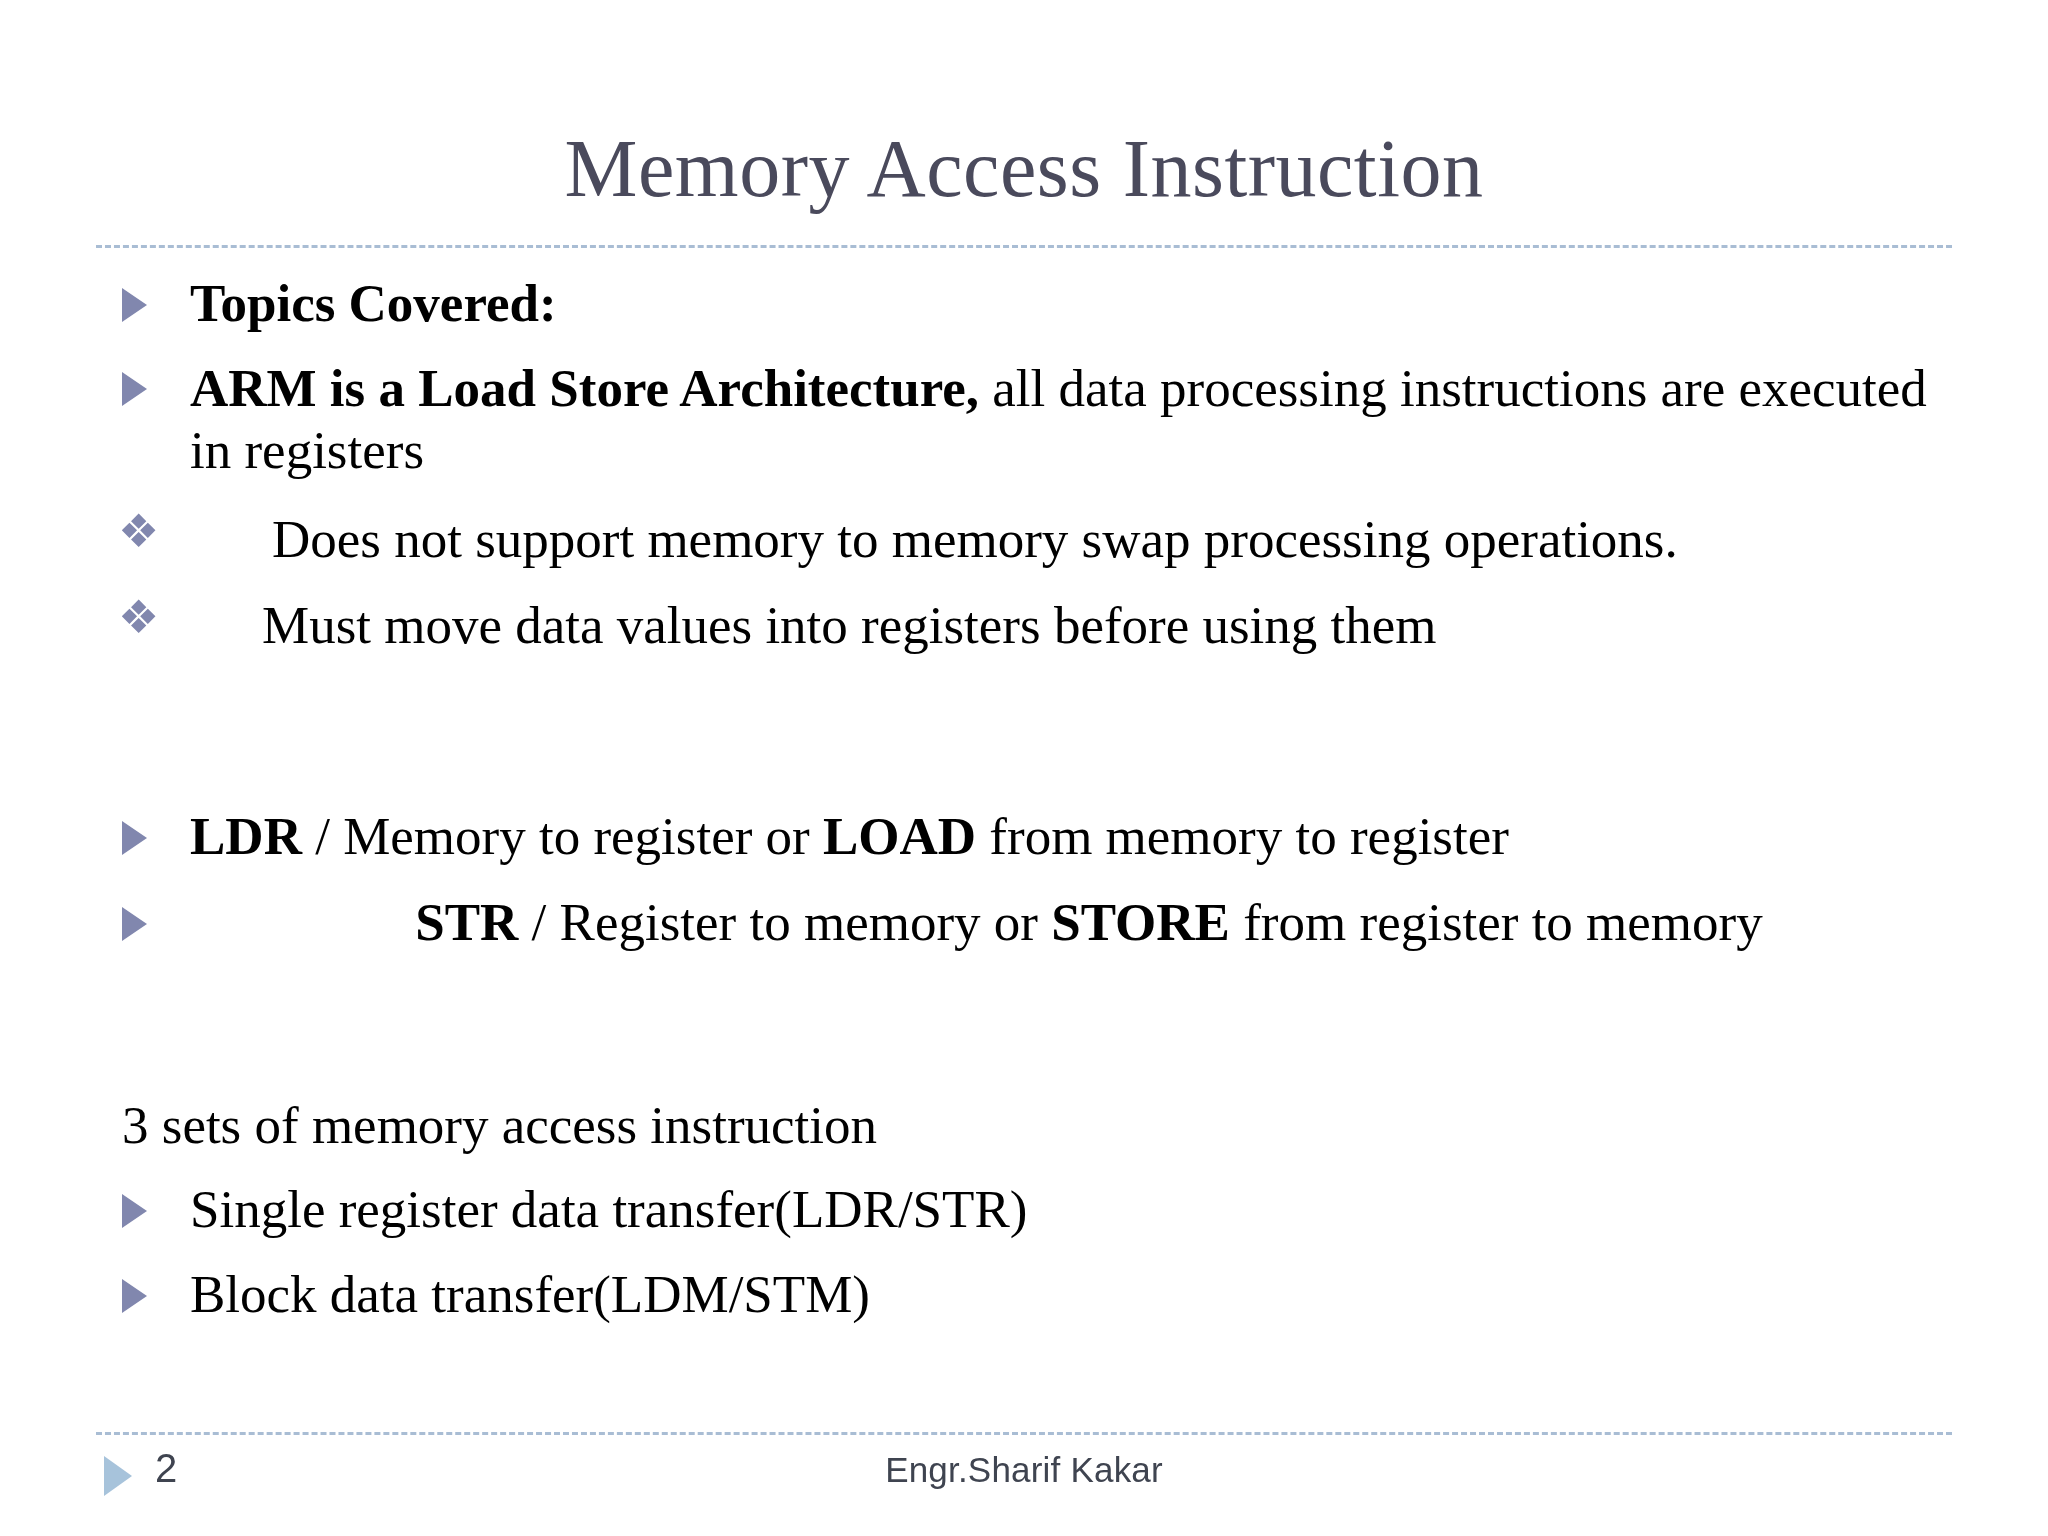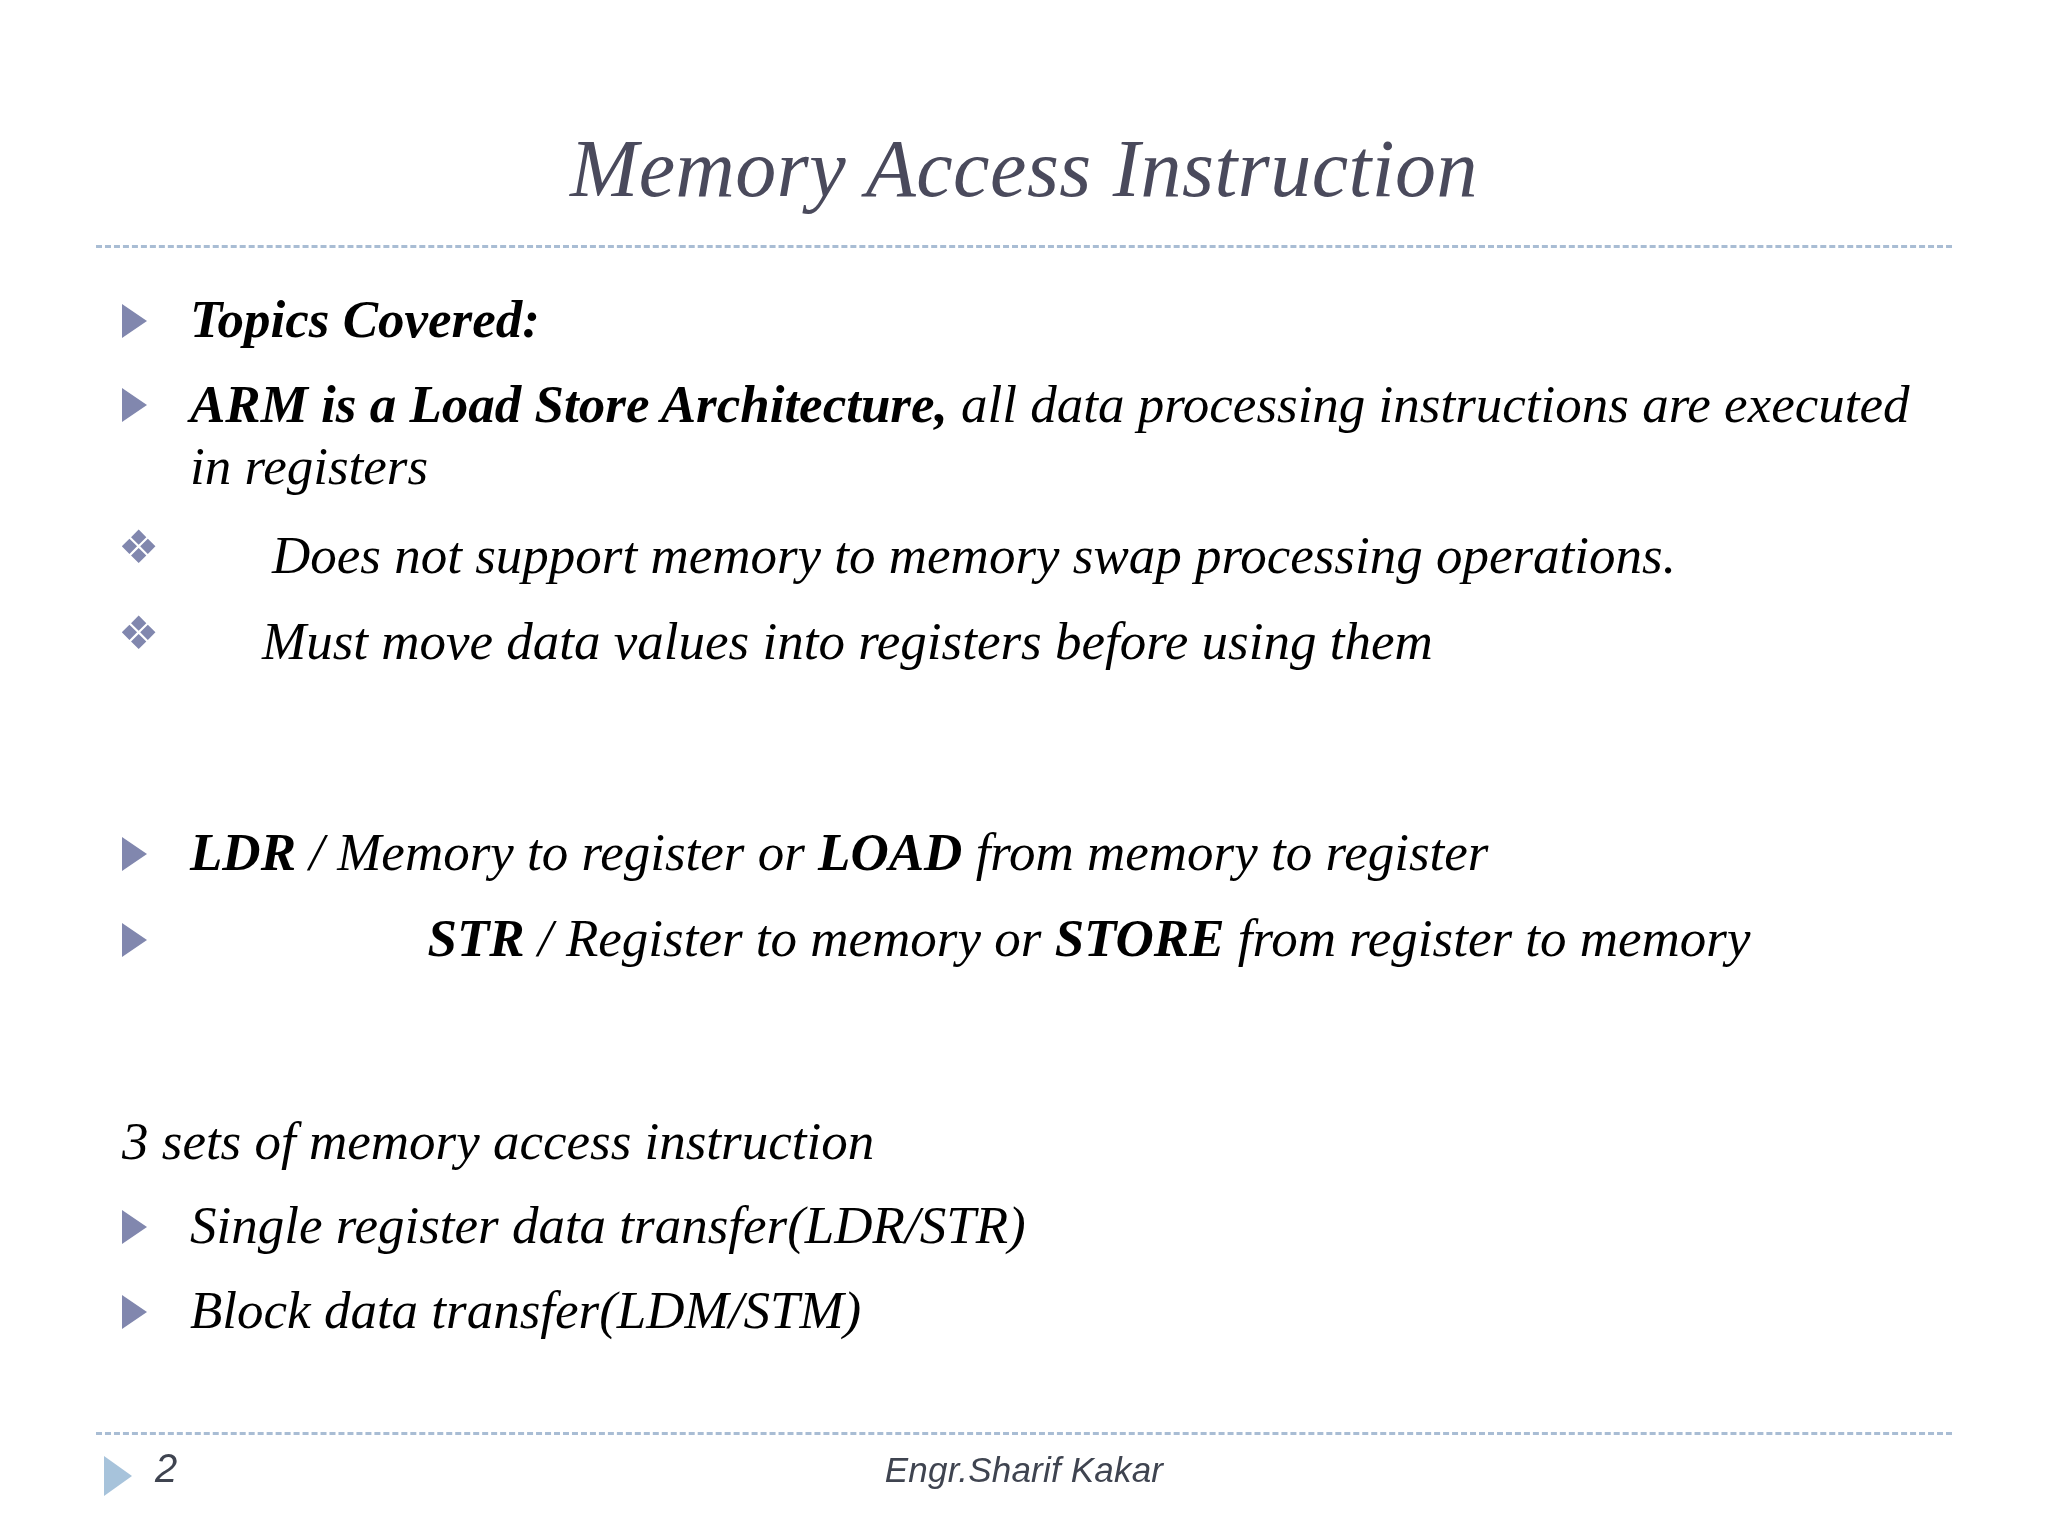--- a/index.html
+++ b/index.html
@@ -14,21 +14,20 @@
     font-family: "Liberation Serif", "DejaVu Serif", serif;
     -webkit-font-smoothing: antialiased;
   }
 
   .slide {
     position: relative;
     width: 2048px;
     height: 1372px;
     background: #ffffff;
     box-sizing: border-box;
-    font-style: italic;
   }
 
   
   .slide-title {
     position: absolute;
     left: 0;
     top: 128px;
     width: 2048px;
     text-align: center;
     font-family: "Liberation Serif", "DejaVu Serif", serif;
@@ -82,21 +81,21 @@
   .line .bullet-diamond {
     position: absolute;
     left: 118px;
     top: -0.08em;
     font-size: 46px;
     line-height: 1.18;
     color: #8187ae;
     font-family: "DejaVu Sans", sans-serif;
   }
 
-  .l-topics       { padding-left: 190px; margin-top: 16px; font-weight: 700; }
+  .l-topics       { padding-left: 190px; margin-top: 0px; font-weight: 700; }
   .l-arm          { margin-top: 22px; padding-right: 100px; }
   .l-does         { padding-left: 272px; margin-top: 26px; }
   .l-must         { padding-left: 262px; margin-top: 24px; }
   .l-ldr          { margin-top: 148px; }
   .l-str          { padding-left: 190px; margin-top: 24px; text-align: center; }
   .l-sets         { padding-left: 122px; margin-top: 140px; }
   .l-single-reg   { padding-left: 190px; margin-top: 22px; }
   .l-block        { padding-left: 190px; margin-top: 22px; }
   .l-swap         { padding-left: 190px; margin-top: 22px; }
 

